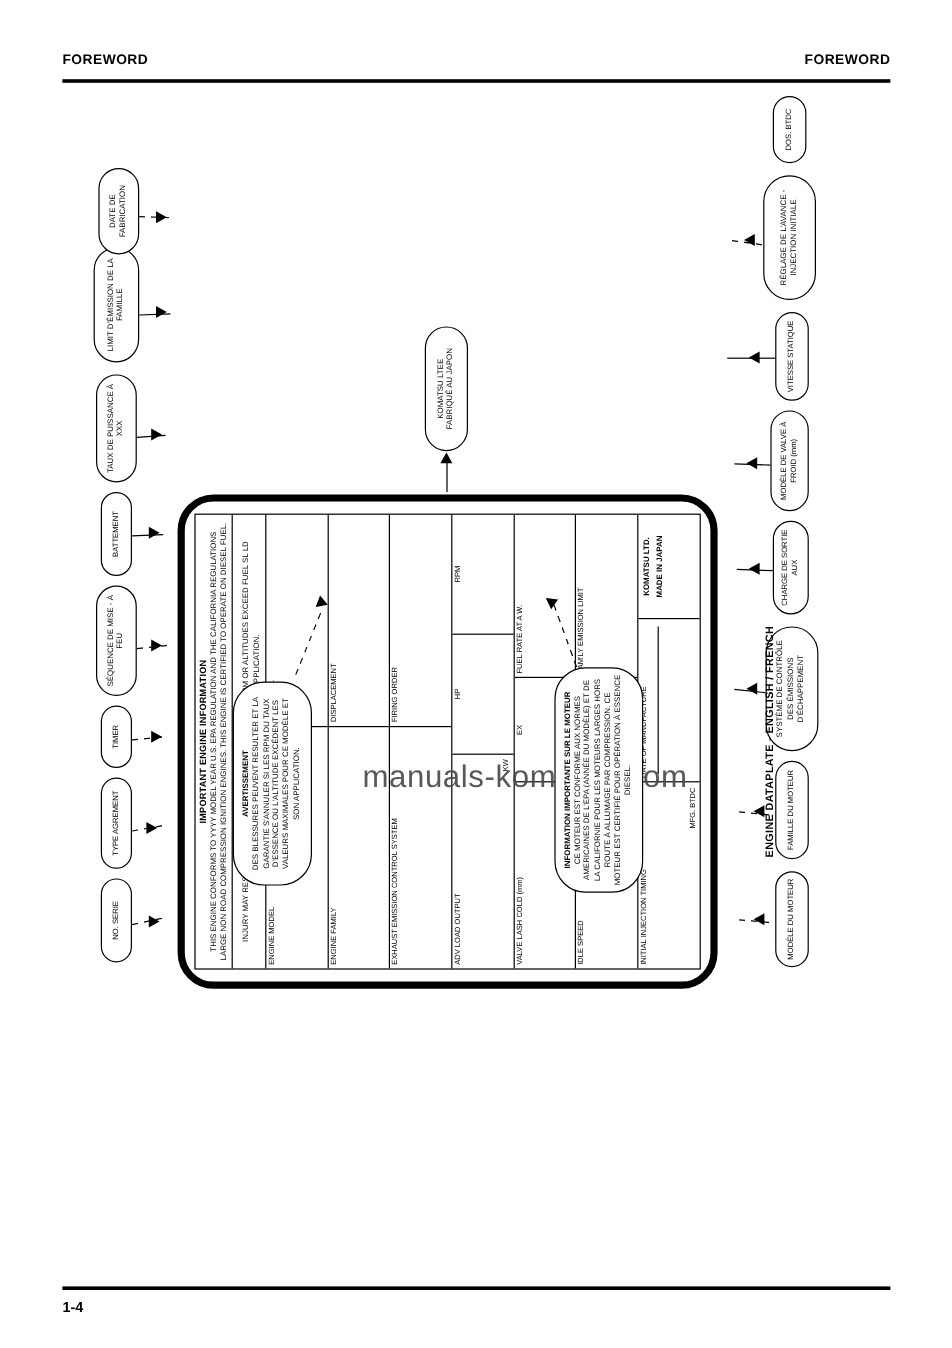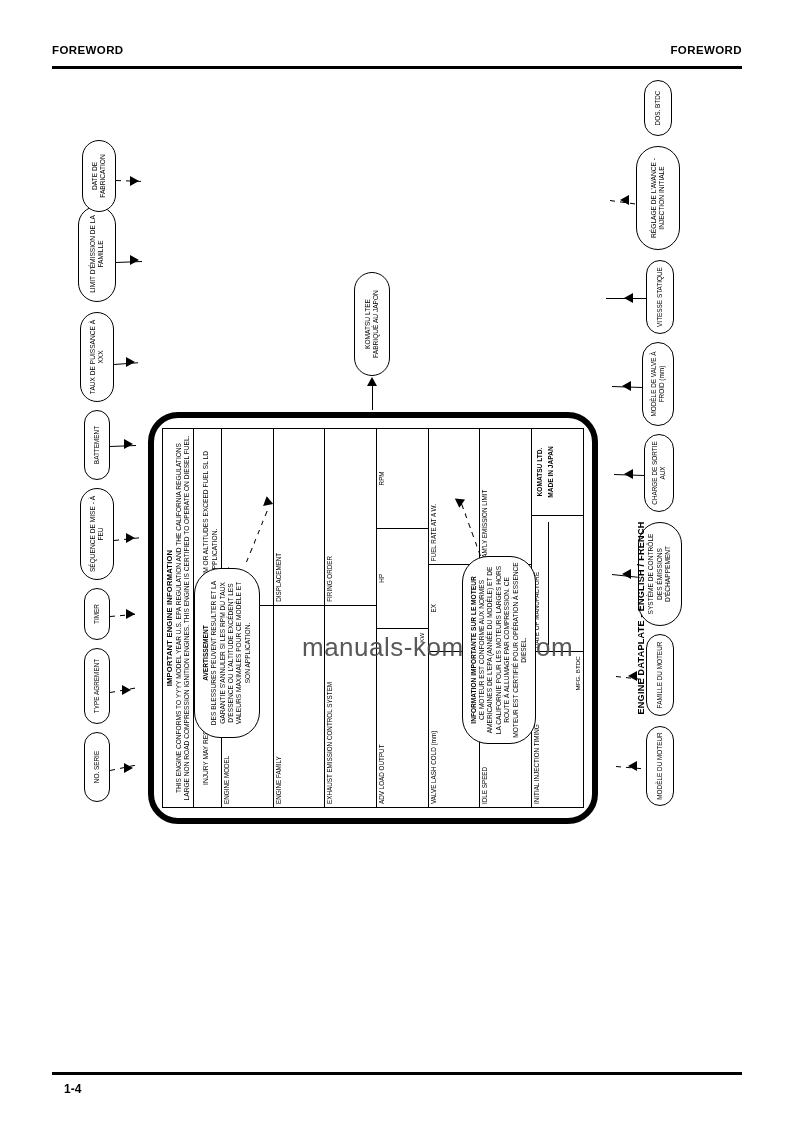--- a/index.html
+++ b/index.html
@@ -25,21 +25,21 @@
     position:absolute;left:52px;top:66px;width:690px;height:3px;background:#000;
   }
   
   #page-footer{
     position:absolute;left:52px;top:1076px;width:690px;height:24px;
   }
   #footer-rule{
     position:absolute;left:52px;top:1072px;width:690px;height:2.5px;background:#000;
   }
   #page-number{
-    position:absolute;left:12px;top:6px;font-size:12px;font-weight:bold;
+    position:absolute;left:0;top:6px;font-size:12px;font-weight:bold;
   }
 
   
   
   #figure-stage{
     position:absolute;left:0px;top:0px;width:793px;height:1123px;
   }
   #figure-rot{
     position:absolute;
     

